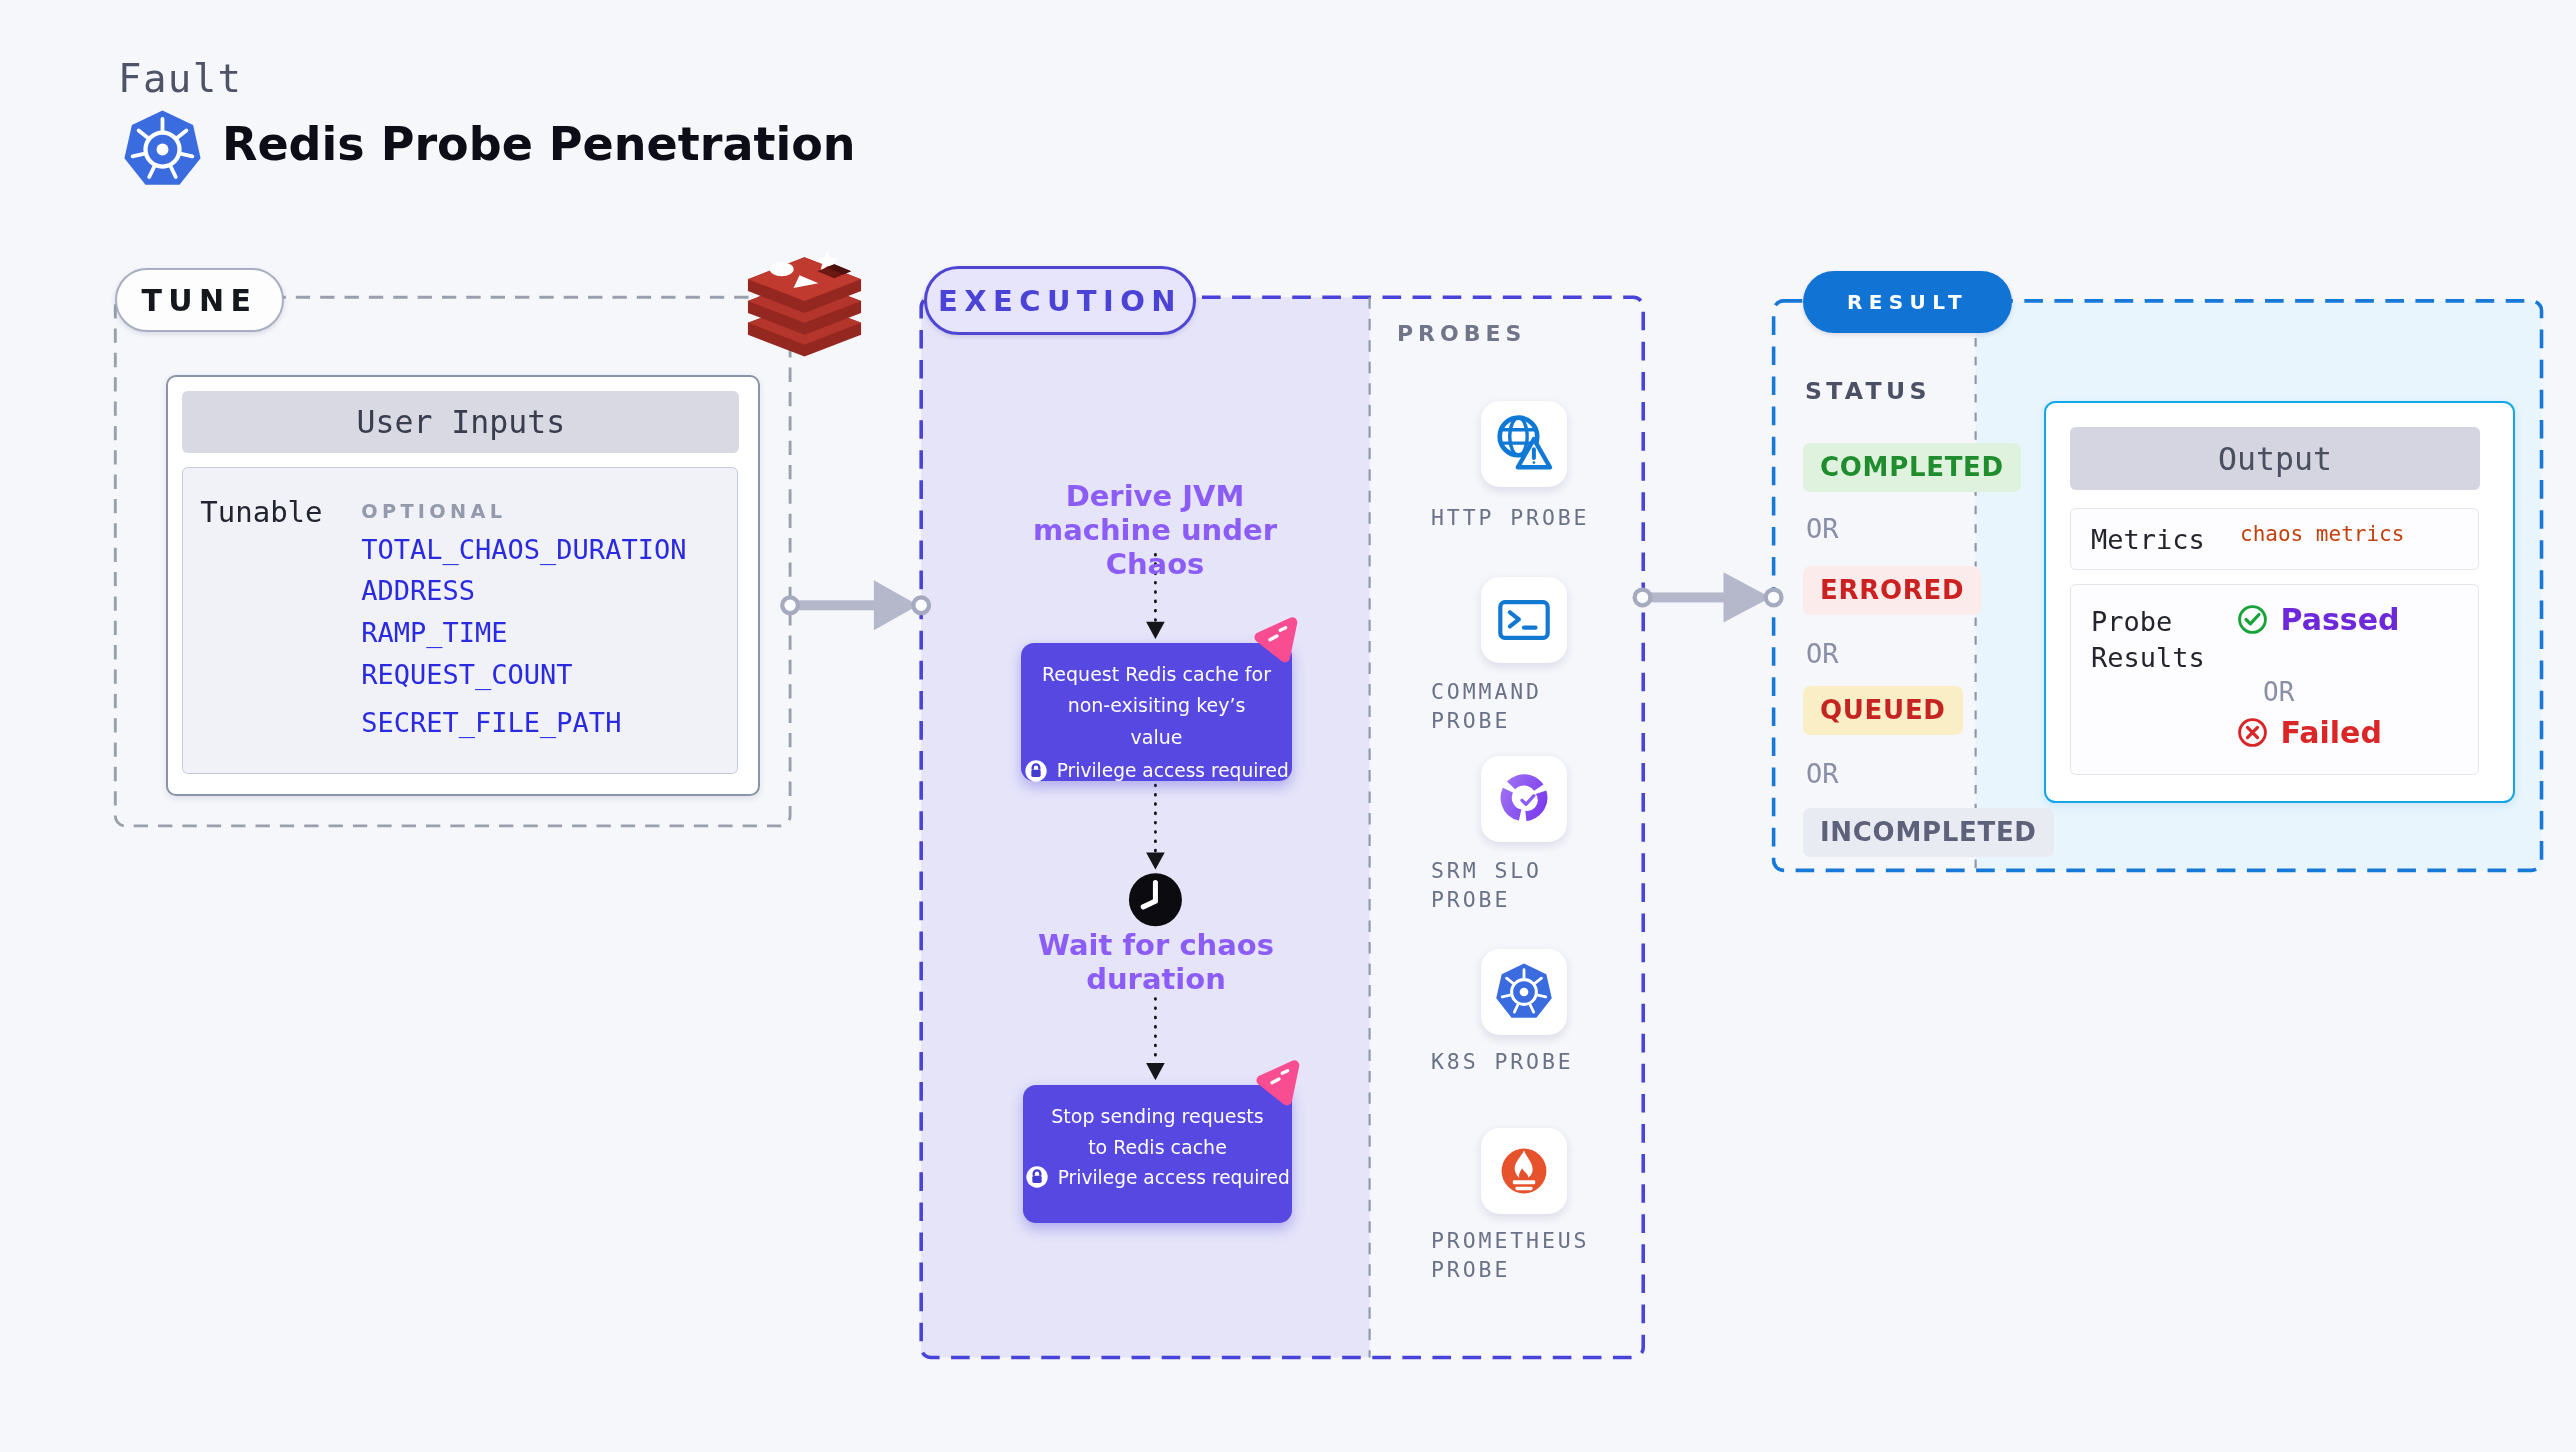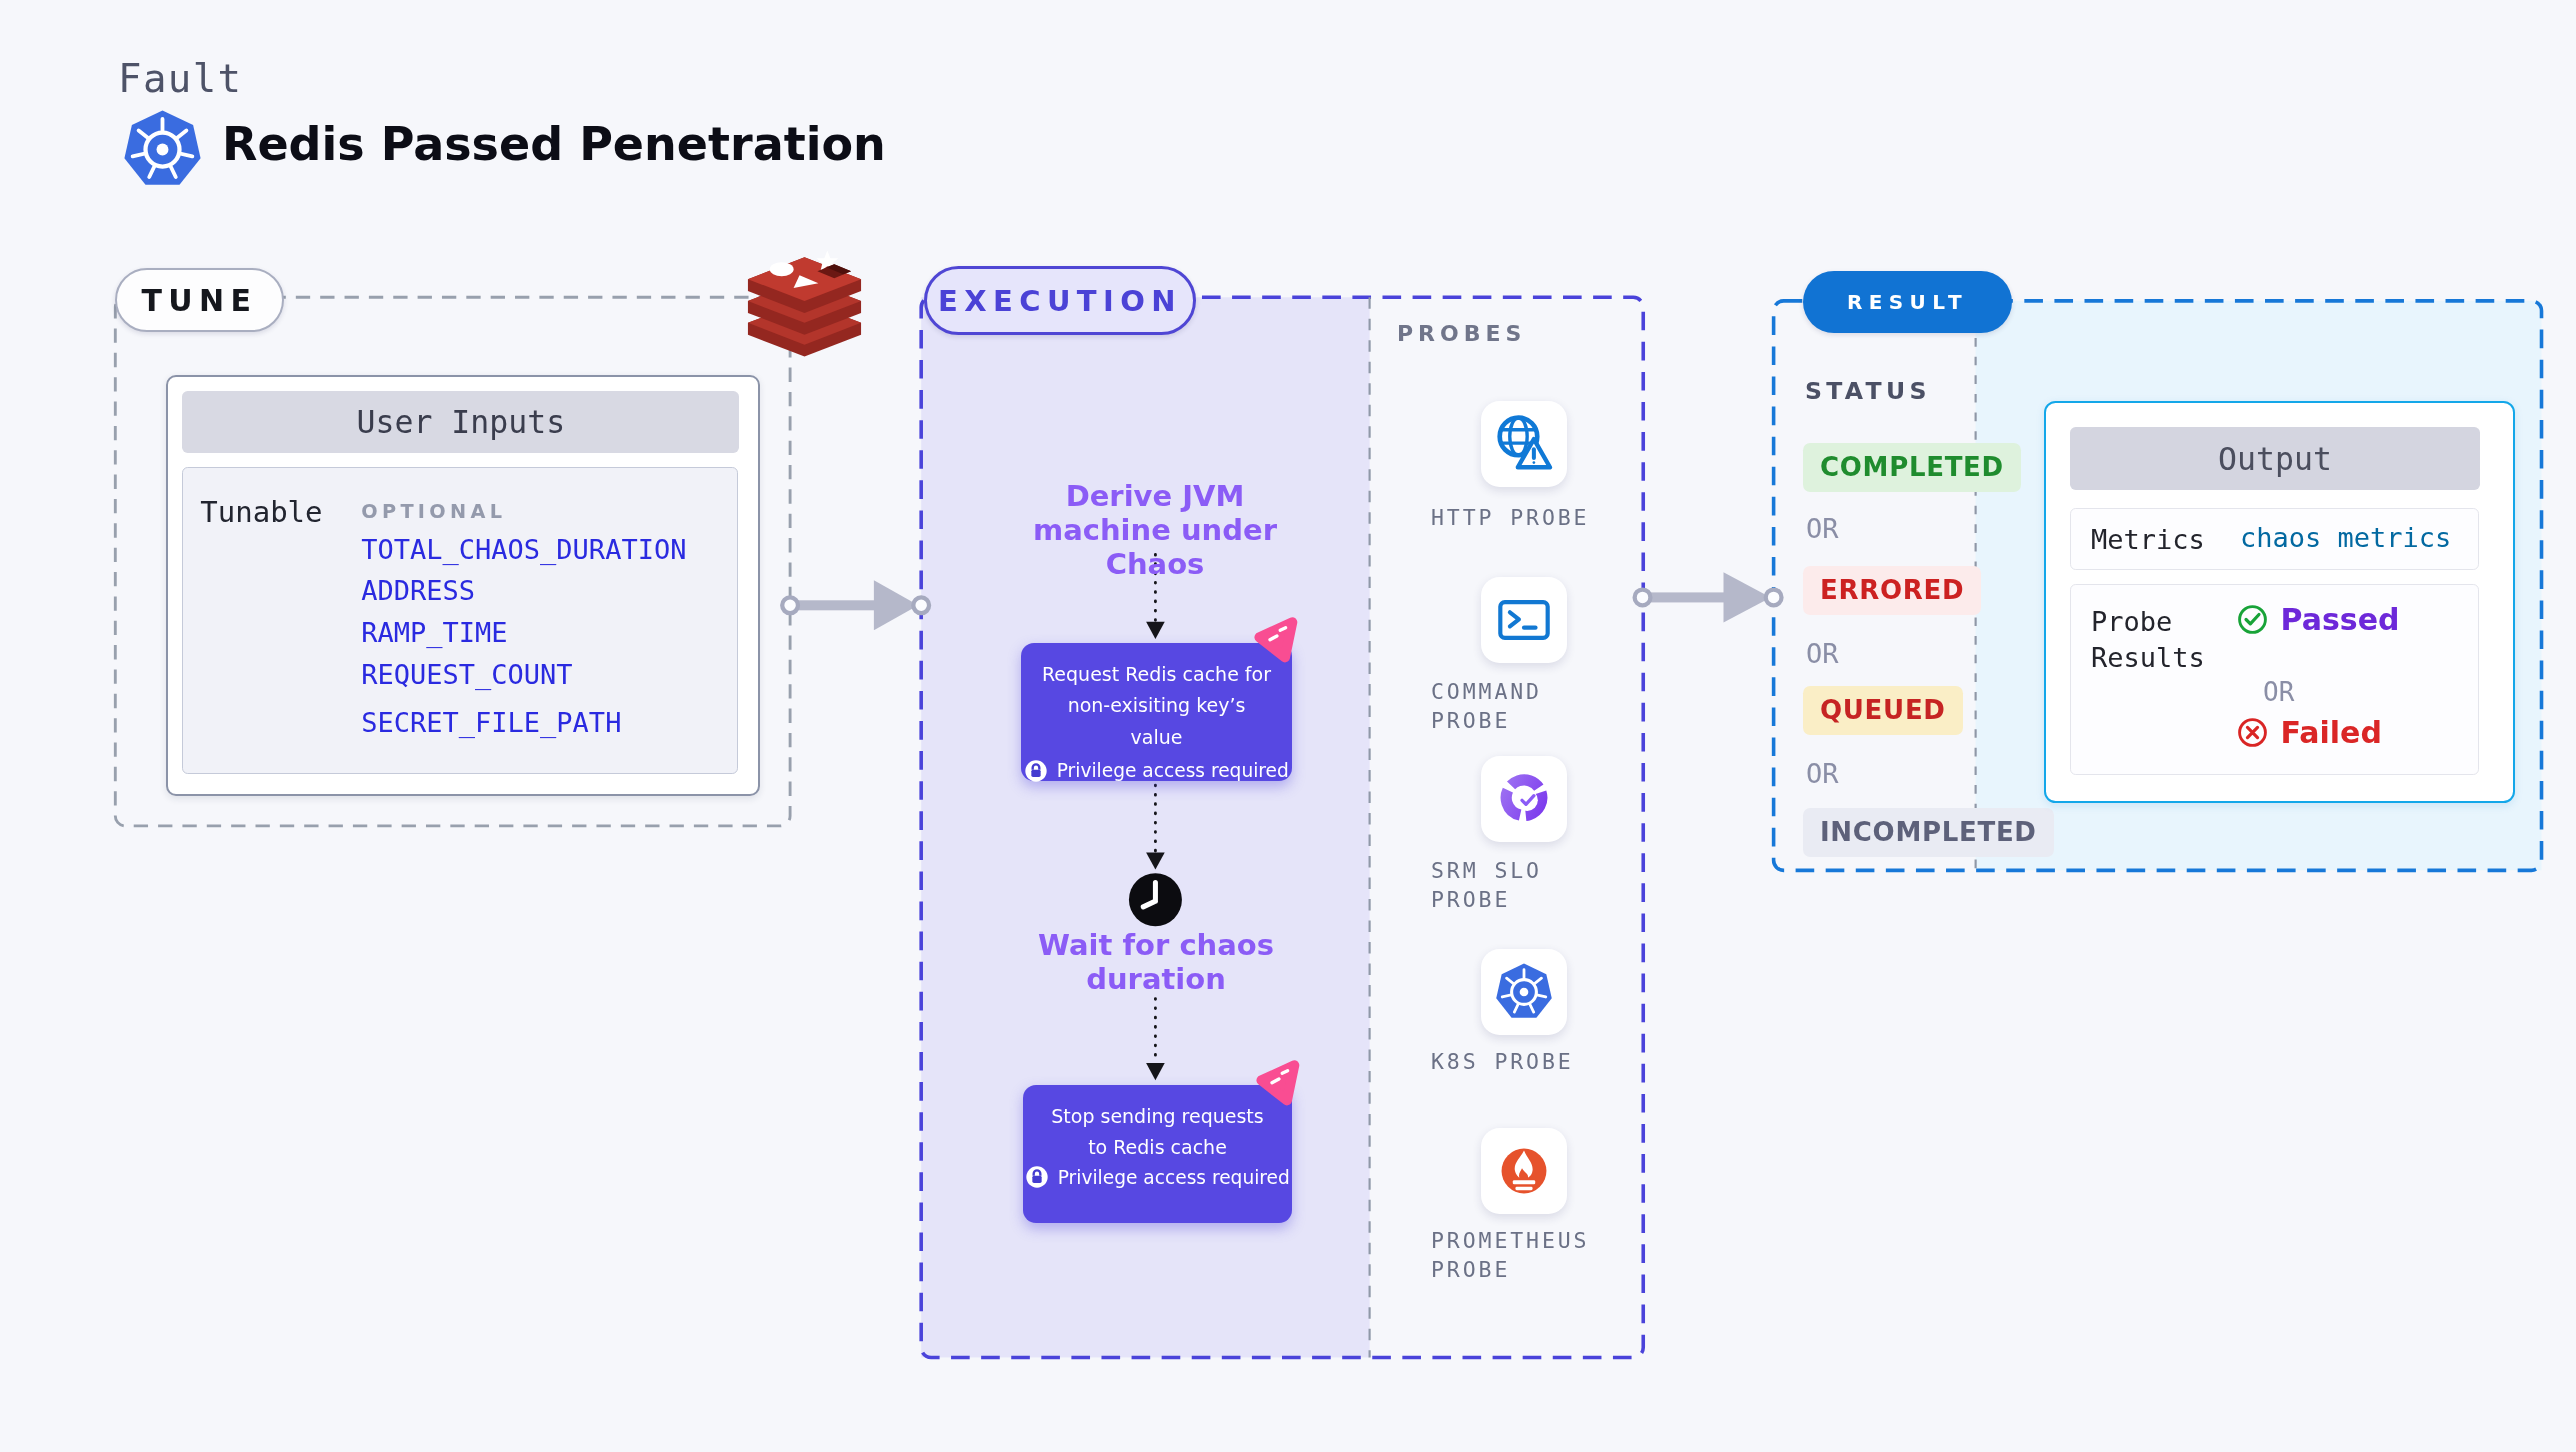--- a/index.html
+++ b/index.html
@@ -60,21 +60,21 @@
   .or-text{left:1786px;font-size:27px;color:#8a8ea6;}
 
   .output-card{left:2024px;top:401px;width:467px;height:398px;background:#ffffff;
                border:2.9px solid #13a7e9;border-radius:11.5px;box-shadow:0 2.9px 8.6px rgba(20,120,200,.12);}
   .output-header{left:24px;top:24px;width:410px;height:63px;background:#d4d5e0;border-radius:5.7px;
                  display:flex;align-items:center;justify-content:center;font-size:31.5px;color:#4b4e5e;}
   .output-row{left:24px;width:407px;border:1.4px solid #e4e5ec;border-radius:5.7px;background:#fdfdff;}
   .row-metrics{top:105px;height:60px;}
   .row-probes{top:181px;height:189px;}
   .row-label{position:absolute;left:20px;font-size:27px;color:#23242c;line-height:36px;}
-  .metrics-value{position:absolute;left:169px;top:13px;font-size:27px;color:#0369a1;}
+  .metrics-value{position:absolute;left:169px;top:13px;font-size:21px;color:#c2410c;}
   .passfail{position:absolute;display:flex;align-items:center;gap:11.5px;font-size:30px;font-weight:bold;}
   .passed{left:165px;top:17px;color:#6d28d9;}
   .failed{left:165px;top:130px;color:#da2626;}
   .or-inline{position:absolute;left:192px;top:92px;font-size:26px;color:#8a8ea6;}
 </style>
 </head>
 <body>
 
 <div class="canvas">
 
@@ -128,21 +128,21 @@
         <line x1="50" y1="50" x2="78.1" y2="27.6"></line>
       <line x1="50" y1="50" x2="85.1" y2="58"></line>
         <line x1="50" y1="50" x2="65.6" y2="82.4"></line>
       <line x1="50" y1="50" x2="34.4" y2="82.4"></line>
         <line x1="50" y1="50" x2="14.9" y2="58"></line>
       <line x1="50" y1="50" x2="21.9" y2="27.6"></line>
     </g>
     <circle cx="50" cy="50" r="20" fill="#3a6ce0" stroke="#ffffff" stroke-width="5"></circle>
     <circle cx="50" cy="50" r="7" fill="#ffffff"></circle>
   </svg>
-  <div class="abs page-title">Redis Passed Penetration</div>
+  <div class="abs page-title">Redis Probe Penetration</div>
 
   <div class="abs pill pill-tune">TUNE</div>
 
   <svg class="abs" style="left:720px;top:245px;" width="129" height="115" viewBox="0 0 130 115">
     <path d="M8,78 L65,56 L122,78 L122,90 L65,112 L8,90 Z" fill="#942720"></path>
     <path d="M8,78 L65,56 L122,78 L65,100 Z" fill="#b3352b"></path>
     <path d="M8,56 L65,34 L122,56 L122,68 L65,90 L8,68 Z" fill="#942720"></path>
     <path d="M8,56 L65,34 L122,56 L65,78 Z" fill="#b3352b"></path>
     <path d="M8,34 L65,12 L122,34 L122,46 L65,68 L8,46 Z" fill="#942720"></path>
     <path d="M8,34 L65,12 L122,34 L65,56 Z" fill="#c03a2f"></path>

